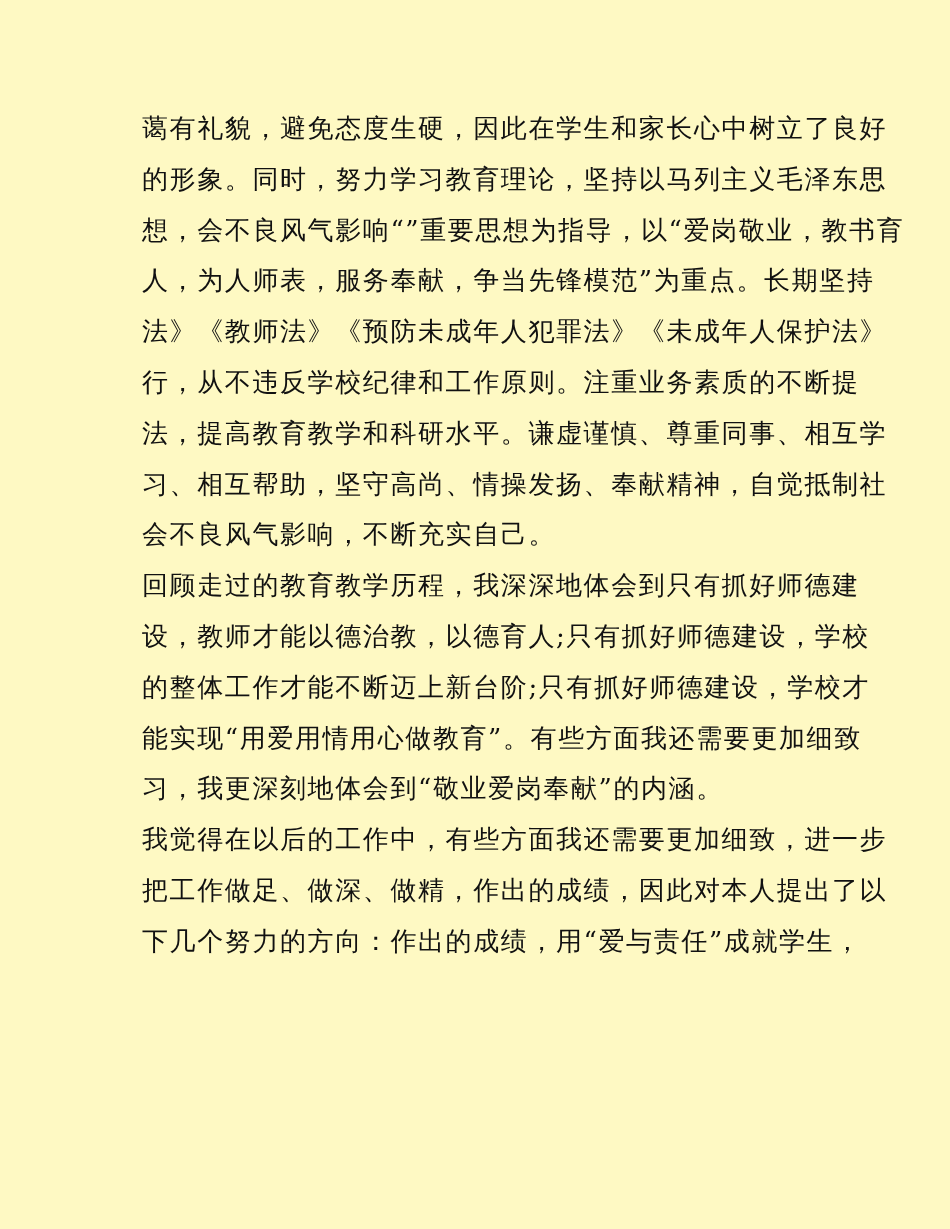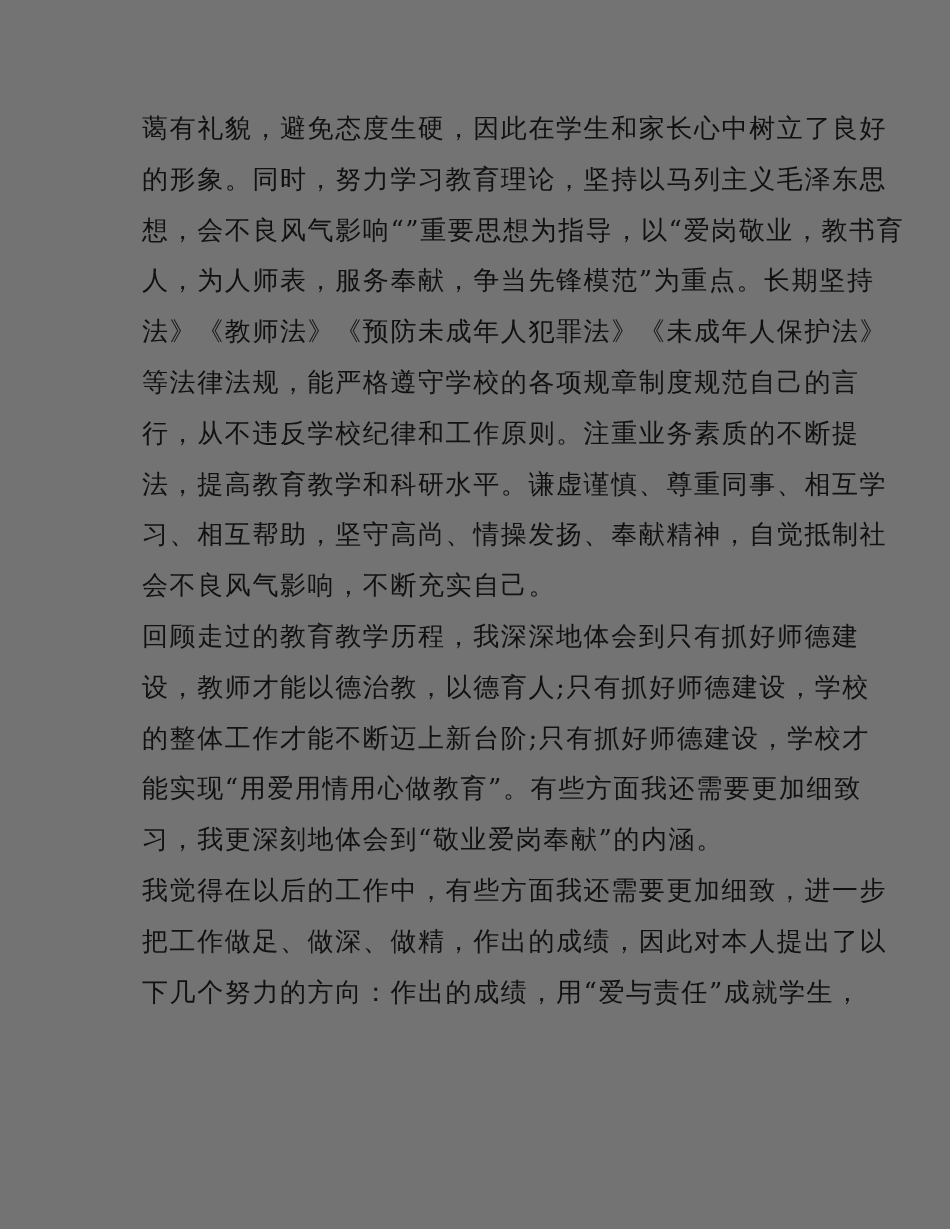--- a/index.html
+++ b/index.html
@@ -12,21 +12,21 @@
       height: 1229px;
       position: relative;
       overflow: hidden;
     }
     .page {
       position: absolute;
       left: 0;
       top: 0;
       width: 950px;
       height: 1229px;
-      background: #737373;
+      background: #fef9c3;
     }
     .content {
       position: absolute;
       left: 142px;
       top: 103px;
       width: 680px;
       color: #111111;
       font-family: "DejaVu Serif", "Liberation Serif", serif;
       font-size: 26px;
       line-height: 50.8px;
@@ -41,21 +41,20 @@
 </head>
 <body>
 
 <div class="page">
   <div class="content">
     <span class="line">蔼有礼貌，避免态度生硬，因此在学生和家长心中树立了良好</span>
     <span class="line">的形象。同时，努力学习教育理论，坚持以马列主义毛泽东思</span>
     <span class="line">想，会不良风气影响“”重要思想为指导，以“爱岗敬业，教书育</span>
     <span class="line">人，为人师表，服务奉献，争当先锋模范”为重点。长期坚持</span>
     <span class="line">法》《教师法》《预防未成年人犯罪法》《未成年人保护法》</span>
-    <span class="line">等法律法规，能严格遵守学校的各项规章制度规范自己的言</span>
     <span class="line">行，从不违反学校纪律和工作原则。注重业务素质的不断提</span>
     <span class="line">法，提高教育教学和科研水平。谦虚谨慎、尊重同事、相互学</span>
     <span class="line">习、相互帮助，坚守高尚、情操发扬、奉献精神，自觉抵制社</span>
     <span class="line">会不良风气影响，不断充实自己。</span>
     <span class="line">回顾走过的教育教学历程，我深深地体会到只有抓好师德建</span>
     <span class="line">设，教师才能以德治教，以德育人;只有抓好师德建设，学校</span>
     <span class="line">的整体工作才能不断迈上新台阶;只有抓好师德建设，学校才</span>
     <span class="line">能实现“用爱用情用心做教育”。有些方面我还需要更加细致</span>
     <span class="line">习，我更深刻地体会到“敬业爱岗奉献”的内涵。</span>
     <span class="line">我觉得在以后的工作中，有些方面我还需要更加细致，进一步</span>

